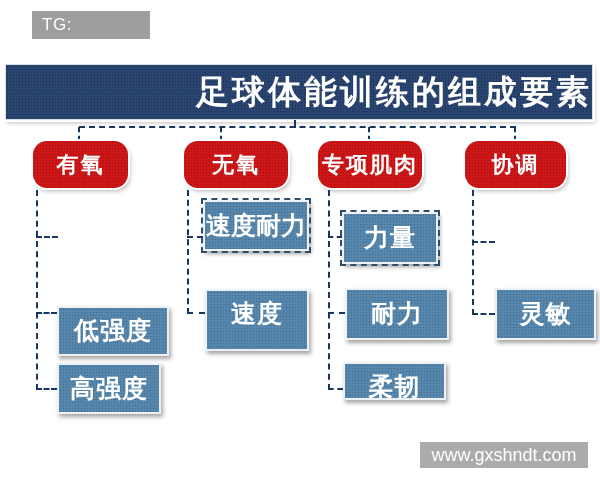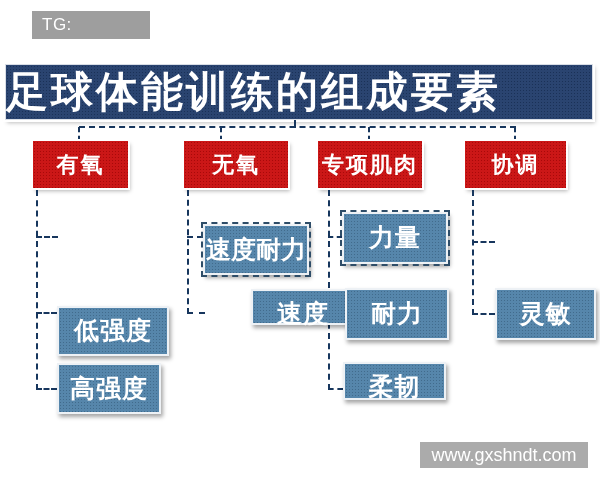--- a/index.html
+++ b/index.html
@@ -15,21 +15,21 @@
   .tg-badge{
     position:absolute;left:32px;top:11px;width:118px;height:28px;
     background-color:#9e9e9e;color:#ffffff;
     font-family:"Liberation Sans","DejaVu Sans",sans-serif;
     font-size:17px;line-height:28px;padding-left:10px;box-sizing:border-box;
     letter-spacing:0.5px;
   }
   .title-box{
     position:absolute;left:5px;top:64px;width:586px;height:54px;
     background-color:#1f3a68;color:#ffffff;
-    text-align:left;line-height:54px;font-size:42px;font-weight:bold;letter-spacing:3px;
+    text-align:right;line-height:54px;font-size:33px;font-weight:bold;letter-spacing:3px;
     border:1px solid #d9dee6;box-shadow:0 0 0 2px #ffffff,2px 3px 4px rgba(0,0,0,0.25);
   }
   
   .vline{position:absolute;width:0;border-left:2px dashed #17365d;}
   .hline{position:absolute;height:0;border-top:2px dashed #17365d;}
   .stub-top{left:294px;top:120px;height:8px;border-left-style:solid;}
   .h-main{left:79px;top:126px;width:437px;}
   .drop-0{left:78px;top:127px;height:14px;}
   .drop-1{left:220px;top:127px;height:14px;}
   .drop-2{left:368px;top:127px;height:14px;}
@@ -47,39 +47,40 @@
   .e21{left:328px;top:312px;width:17px;}
   .e22{left:328px;top:388px;width:15px;}
   .e30{left:472px;top:241px;width:23px;}
   .e31{left:472px;top:313px;width:23px;}
   
   .pbox{
     position:absolute;top:141px;height:47px;
     background-color:#c80b0b;color:#ffffff;
     text-align:center;line-height:47px;font-size:22px;font-weight:bold;letter-spacing:2px;
     box-shadow:0 0 0 2px #ffffff,2px 3px 4px rgba(0,0,0,0.3);
+    border-radius:14px;
   }
   .p0{left:33px;width:95px;}
   .p1{left:184px;width:104px;}
   .p2{left:318px;width:104px;}
   .p3{left:465px;width:101px;}
   
   .cbox{
     position:absolute;background-color:#4d80a7;color:#ffffff;
     text-align:center;font-size:25px;font-weight:bold;letter-spacing:1px;
     border:2px solid #edf1f5;box-shadow:2px 3px 4px rgba(0,0,0,0.35);
     box-sizing:border-box;
   }
   .cbox.marching{outline:2px dashed #2e4d68;outline-offset:0px;}
   .c00{left:58px;top:212px;width:100px;height:50px;line-height:46px;}
   .c01{left:57px;top:306px;width:112px;height:50px;line-height:46px;}
   .c02{left:57px;top:363px;width:104px;height:51px;line-height:47px;}
-  .c10{left:203px;top:224px;width:106px;height:51px;line-height:47px;letter-spacing:0;}
-  .c11{left:205px;top:289px;width:104px;height:36px;line-height:46px;margin-left:46px;}
-  .c20{left:342px;top:212px;width:106px;height:52px;line-height:48px;}
+  .c10{left:203px;top:200px;width:106px;height:51px;line-height:47px;letter-spacing:0;}
+  .c11{left:205px;top:289px;width:104px;height:62px;line-height:46px;}
+  .c20{left:342px;top:212px;width:96px;height:52px;line-height:48px;}
   .c21{left:345px;top:288px;width:104px;height:52px;line-height:48px;text-align:center;}
   .c22{left:343px;top:362px;width:103px;height:38px;line-height:46px;}
   .c30{left:495px;top:216px;width:101px;height:52px;line-height:48px;}
   .c31{left:495px;top:288px;width:101px;height:52px;line-height:48px;}
   .site-badge{
     position:absolute;left:420px;top:442px;width:168px;height:26px;
     background-color:#ababab;color:#ffffff;
     font-family:"Liberation Sans","DejaVu Sans",sans-serif;
     font-size:18px;line-height:26px;text-align:center;
   }

